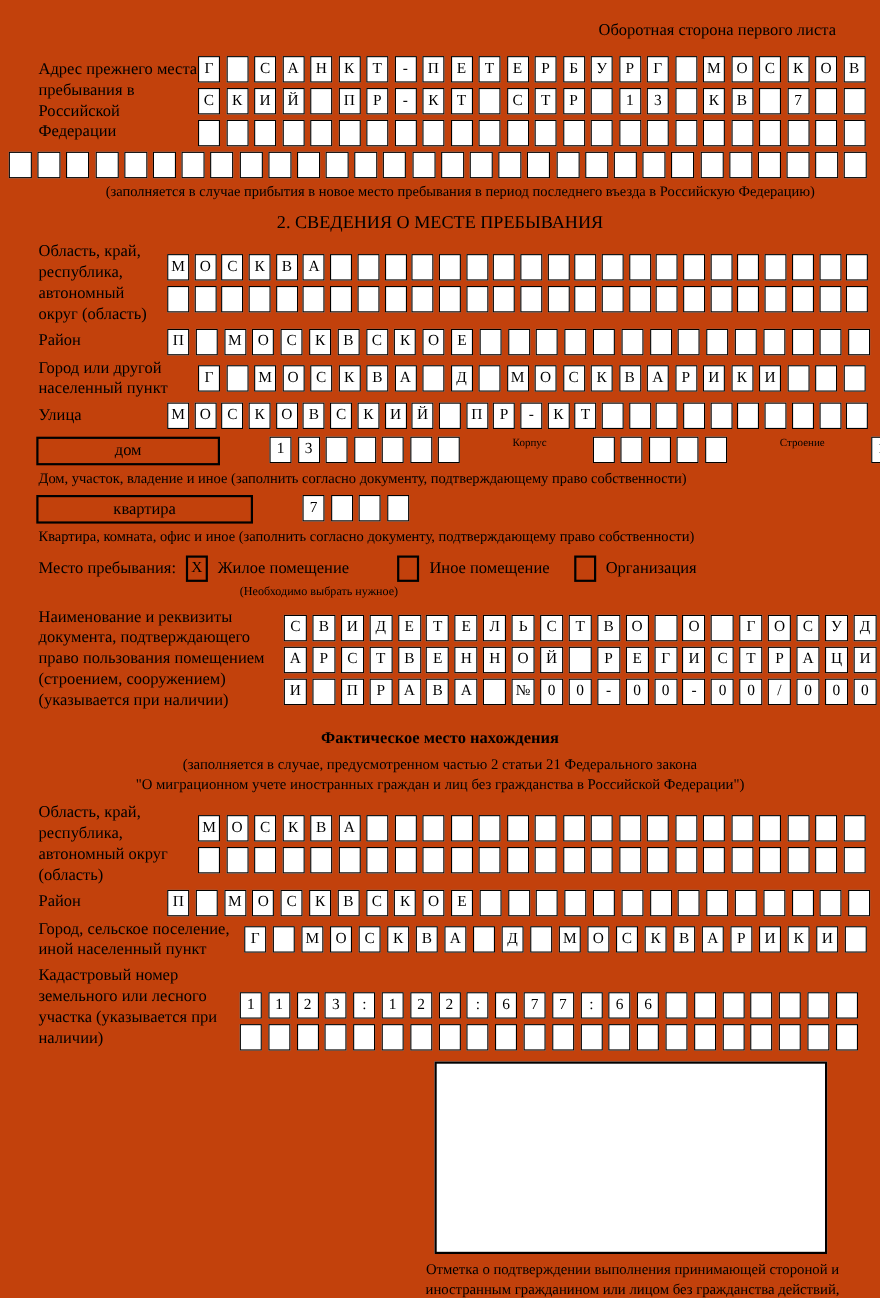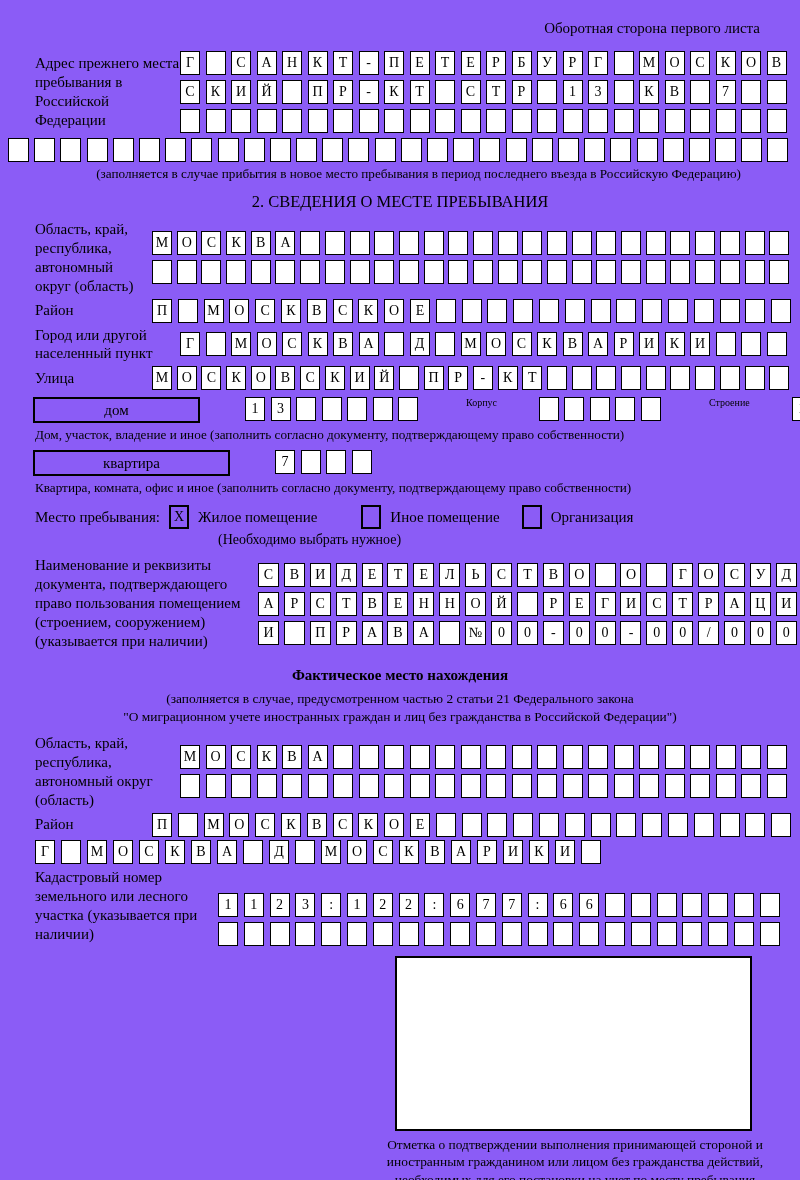--- a/index.html
+++ b/index.html
@@ -1,19 +1,19 @@
 <!DOCTYPE html>
 <html><head>
 <meta charset="utf-8">
 <style>
   html,body{margin:0;padding:0;background:#fff;}
   .page{
     width:800px;height:1180px;box-sizing:border-box;position:relative;
     font-family:"Liberation Serif","DejaVu Serif",serif;color:#000;
-    overflow:hidden;background:#8b5cf6;padding-top:20px;
+    overflow:hidden;background:#c2410c;padding-top:20px;
   }
   .top-title{font-size:15px;text-align:right;margin-right:40px;}
   .sec-title{font-size:16.5px;font-weight:normal;text-align:center;margin-top:10px;}
   .sub-title{font-size:15px;font-weight:bold;text-align:center;margin-top:16px;}
   .caption{font-size:13.2px;margin-left:37px;}
   .caption.center{text-align:center;margin-top:4px;}
   .caption.left{margin-left:35px;margin-top:4px;}
   .flex-block{display:flex;margin-left:35px;margin-top:8px;align-items:center;}
   .lbl{font-size:15px;line-height:1.26;flex:none;}
   .w145{width:145px;}
@@ -36,21 +36,21 @@
     align-items:center;justify-content:center;font-size:15px;flex:none;}
   .wb167{width:167px;margin-right:13px;}
   .wb197{width:197px;margin-right:13px;}
   .inline-lbl{font-size:10px;margin:0 10px 0 16px;}
   .stay-row{display:flex;align-items:center;margin-left:35px;margin-top:9px;font-size:15px;}
   .checkbox{width:20px;height:24px;box-sizing:border-box;border:2px solid #000;display:flex;
     align-items:center;justify-content:center;font-size:14px;flex:none;margin:0 9px;}
   .cb2{margin-left:44px;}
   .cb3{margin-left:22px;}
   .opt-lbl{flex:none;}
-  .choose-note{font-size:14px;margin-left:218px;margin-top:3px;}
+  .choose-note{font-size:11px;margin-left:218px;margin-top:3px;}
   .stamp-box{width:357px;height:175px;box-sizing:border-box;border:2px solid #000;
     margin-left:395px;margin-top:10px;background:#fff;}
   .stamp-caption{width:386px;margin-left:382px;margin-top:5px;text-align:center;
     font-size:13.4px;line-height:1.33;}
   .note-center{font-size:13.4px;text-align:center;margin-top:6px;line-height:1.35;}
   .mt14{margin-top:14px;}
   .mt3{margin-top:3px;}
   .cad-rows{margin-top:26px;}
 </style>
 </head>
@@ -549,20 +549,21 @@
         <span class="cell"></span>
         <span class="cell"></span>
         <span class="cell"></span>
         <span class="cell"></span>
         <span class="cell"></span>
         <span class="cell"></span>
       </div>
   </div>
 
   <div class="flex-block mt3">
+    <div class="lbl w187">Город, сельское поселение, иной населенный пункт</div>
     <div class="cells g60">
         <span class="cell">Г</span>
         <span class="cell"></span>
         <span class="cell">М</span>
         <span class="cell">О</span>
         <span class="cell">С</span>
         <span class="cell">К</span>
         <span class="cell">В</span>
         <span class="cell">А</span>
         <span class="cell"></span>

